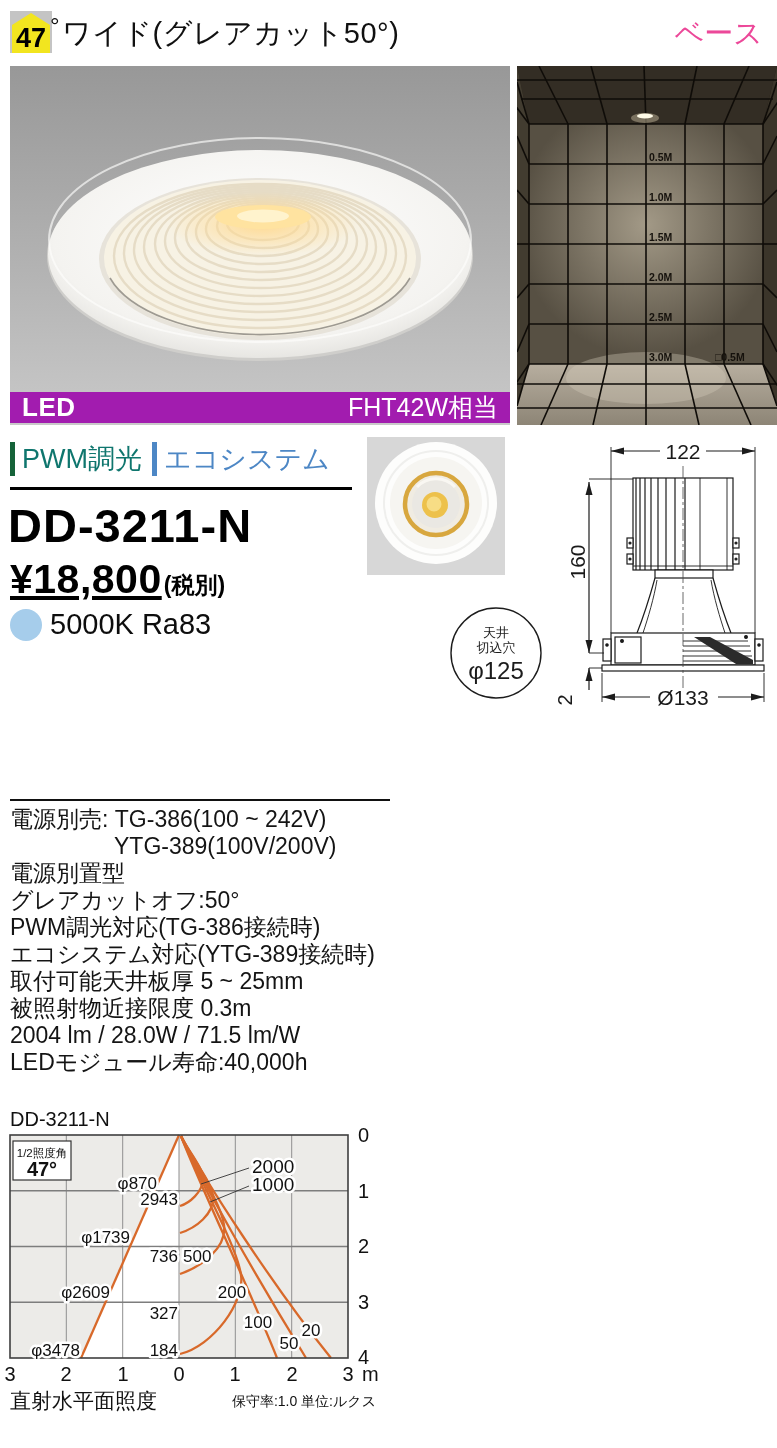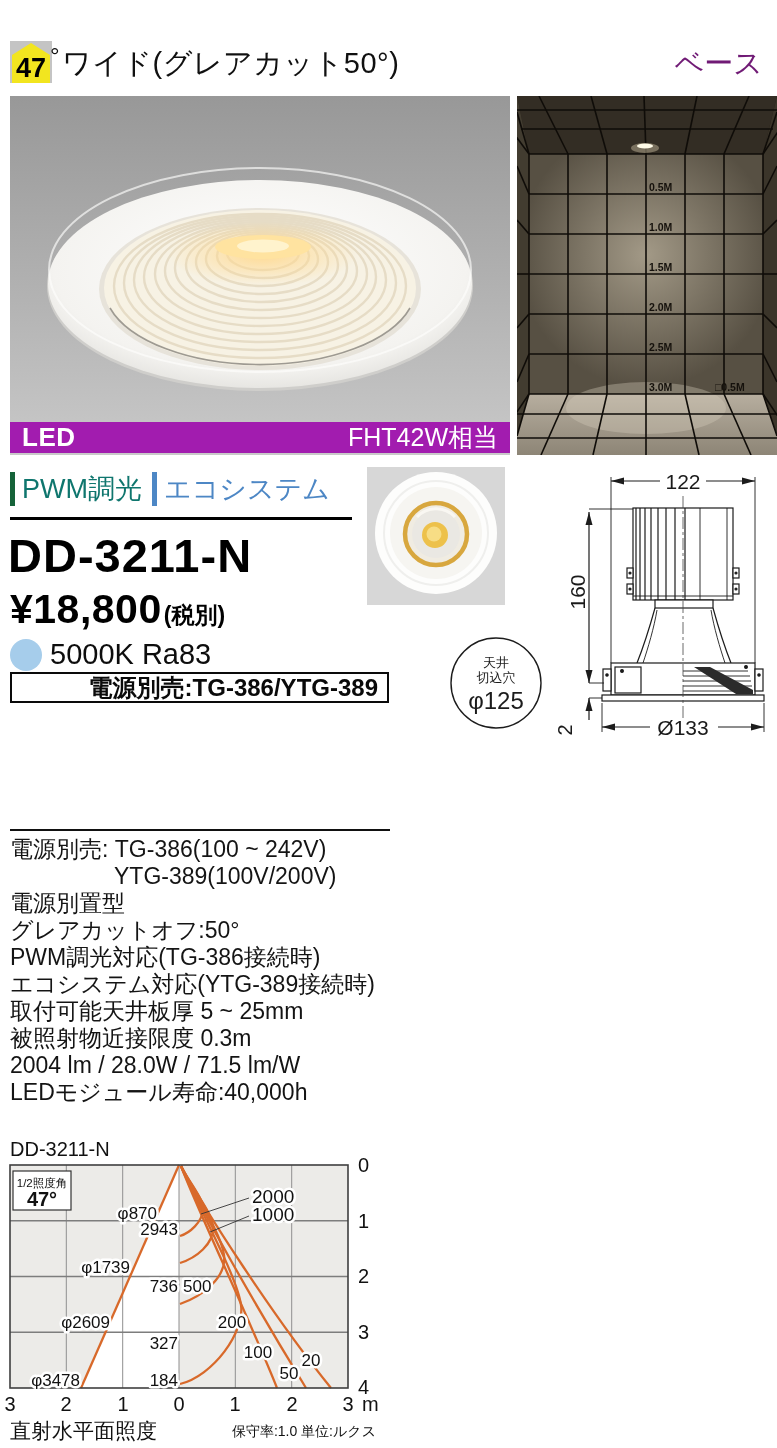--- a/index.html
+++ b/index.html
@@ -1,28 +1,28 @@
 <!DOCTYPE html>
 <html><head>
 <meta charset="utf-8">
 <style>
   html,body{margin:0;padding:0;background:#fff;}
   .page{position:relative;width:777px;height:1448px;background:#fff;
         font-family:"Liberation Sans","DejaVu Sans",sans-serif;color:#111;overflow:hidden;}
-  .abs{position:absolute;margin-top:30px;}
+  .abs{position:absolute;}
 
   
   .hdr-badge{left:10px;top:11px;width:42px;height:42px;background:#c4c4c4;}
   .hdr-badge .pent{position:absolute;left:2px;top:2px;width:38px;height:40px;background:#f2e51f;
         clip-path:polygon(50% 0,100% 30%,100% 100%,0 100%,0 30%);}
   .hdr-badge .num{position:absolute;left:0;top:12px;width:100%;text-align:center;
         font-size:27px;font-weight:bold;color:#000;}
   .hdr-deg{left:50px;top:12px;font-size:24px;color:#101010;}
   .hdr-title{left:62px;top:14px;font-size:29px;color:#101010;letter-spacing:0.5px;}
-  .hdr-type{right:14px;top:14px;font-size:29px;color:#701a75;}
+  .hdr-type{right:14px;top:14px;font-size:29px;color:#ec4899;}
 
   
   .photo-main{left:10px;top:66px;width:500px;height:359px;}
   .photo-room{left:517px;top:66px;width:260px;height:306px;}
   .led-bar{left:10px;top:392px;width:500px;height:31px;background:#a21caf;color:#fff;
         display:flex;align-items:center;justify-content:space-between;padding:0 12px;box-sizing:border-box;}
   .led-bar .led{font-size:26px;font-weight:bold;letter-spacing:0.5px;}
   .led-bar .eq{font-size:25px;}
 
   
@@ -32,21 +32,21 @@
   .feat-pwm .bar{background:#156339;}
   .feat-pwm .txt{color:#0f766e;font-size:27px;}
   .feat-eco{left:152px;}
   .feat-eco .bar{background:#4d87c5;}
   .feat-eco .txt{color:#4d87c5;font-size:27px;}
   .rule-thick{left:10px;top:487px;width:342px;height:3px;background:#000;}
 
   
   .model{left:8px;top:498px;font-size:47px;font-weight:bold;letter-spacing:1px;color:#000;}
   .price-row{left:10px;top:556px;display:flex;align-items:baseline;}
-  .price{font-size:41px;font-weight:bold;color:#000;letter-spacing:0.5px;}
+  .price{font-size:41px;font-weight:bold;color:#000;letter-spacing:0.5px;text-decoration:underline;}
   .tax{font-size:23px;font-weight:bold;color:#000;margin-left:2px;}
   .temp-row{left:10px;top:608px;display:flex;align-items:center;}
   .temp-dot{width:32px;height:32px;border-radius:50%;background:#a6cdeb;margin-right:8px;}
   .temp-txt{font-size:29px;color:#0d0d0d;}
   .power-box{left:10px;top:642px;width:379px;height:31px;border:2.5px solid #0a0a0a;box-sizing:border-box;
         display:flex;align-items:center;justify-content:flex-end;padding-right:9px;}
   .power-box span{font-size:24px;font-weight:bold;color:#0a0a0a;}
 
   
   .specs{left:10px;width:400px;font-size:23px;line-height:27px;color:#141414;}
@@ -221,23 +221,20 @@
 
   <div class="abs model">DD-3211-N</div>
   <div class="abs price-row">
     <span class="price">¥18,800</span>
     <span class="tax">(税別)</span>
   </div>
   <div class="abs temp-row">
     <span class="temp-dot"></span>
     <span class="temp-txt">5000K Ra83</span>
   </div>
-  <div class="abs power-box">
-    <span>電源別売:TG-386/YTG-389</span>
-  </div>
 
   <div class="abs photo-small">
     <svg width="138" height="138" viewBox="0 0 138 138">
       <rect width="138" height="138" fill="#d7d7d7"></rect>
       <circle cx="69" cy="66" r="61" fill="#fdfdfc"></circle>
       <circle cx="69" cy="66" r="52" fill="none" stroke="#efefed" stroke-width="2"></circle>
       <circle cx="69" cy="66" r="46" fill="#f6f5f1"></circle>
       <circle cx="69" cy="67" r="31" fill="#f0ece2" stroke="#d8a73e" stroke-width="4.5"></circle>
       <circle cx="69" cy="67" r="24" fill="#eae8e3"></circle>
       <circle cx="68" cy="68" r="13" fill="#edc14b"></circle>

